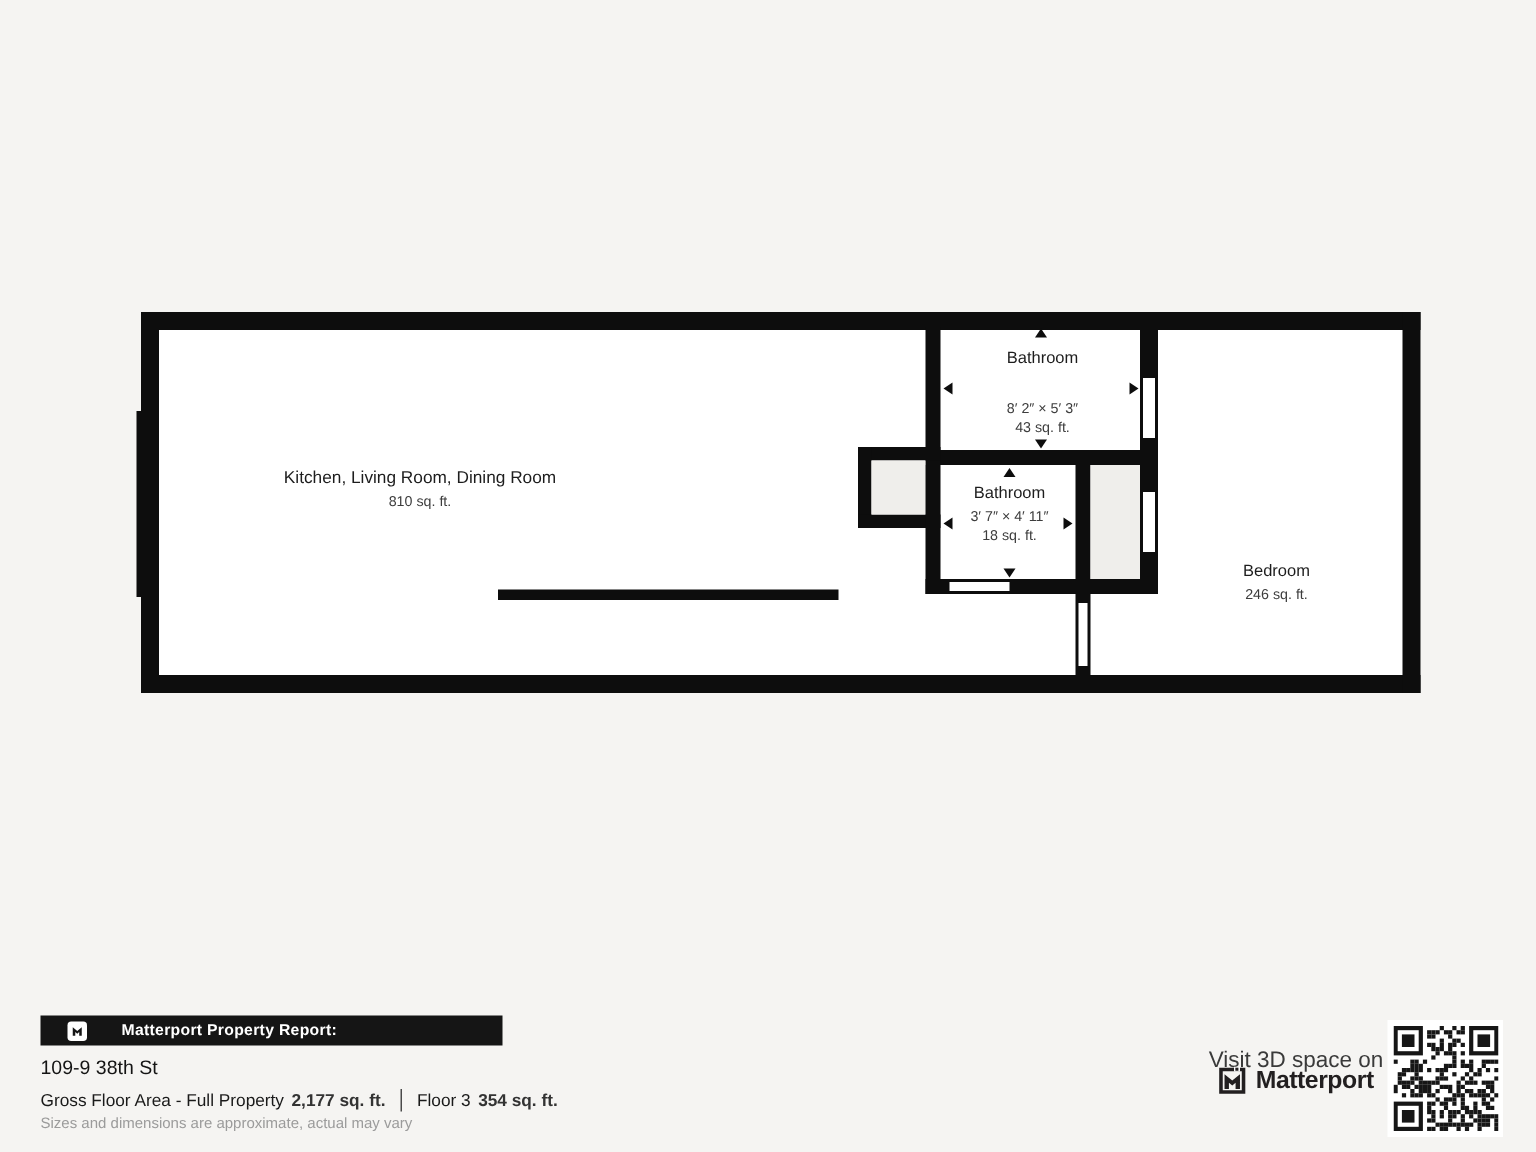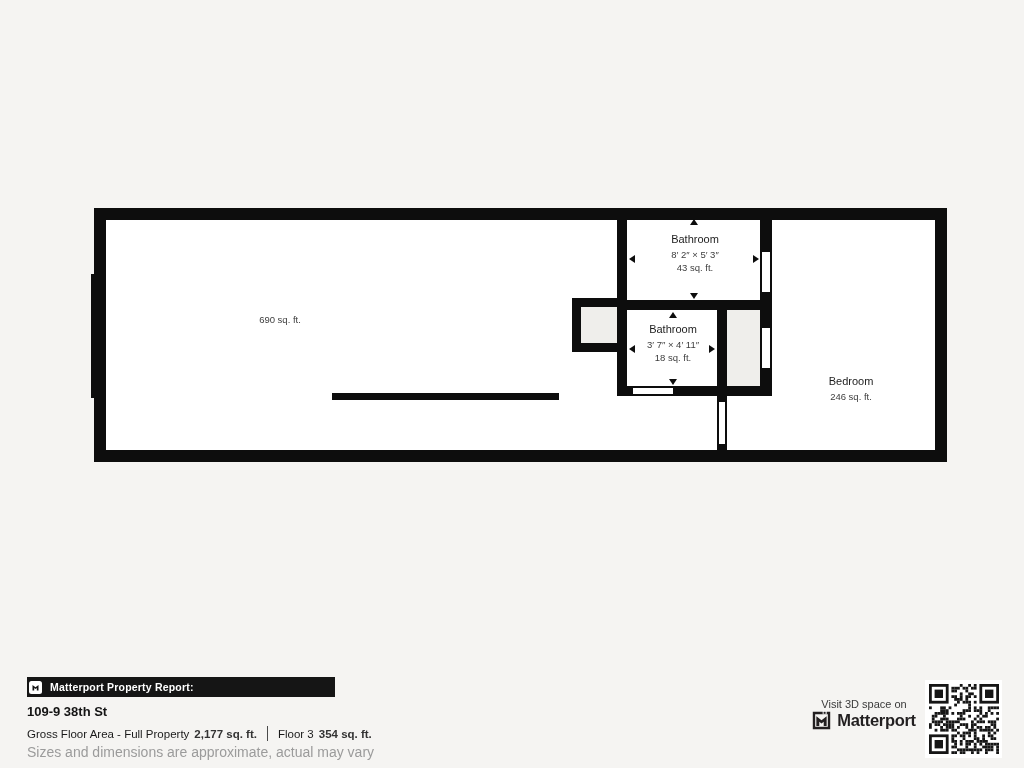--- a/index.html
+++ b/index.html
@@ -22,32 +22,32 @@
   .room-dims{font-size:9.5px;line-height:13px;color:var(--text-secondary);}
   .room-area{font-size:9.5px;line-height:13px;color:var(--text-secondary);}
 
   .arr{position:absolute;width:0;height:0;}
   .arr.up{border-left:4.5px solid transparent;border-right:4.5px solid transparent;border-bottom:6px solid var(--wall);}
   .arr.down{border-left:4.5px solid transparent;border-right:4.5px solid transparent;border-top:6px solid var(--wall);}
   .arr.left{border-top:4.5px solid transparent;border-bottom:4.5px solid transparent;border-right:6px solid var(--wall);}
   .arr.right{border-top:4.5px solid transparent;border-bottom:4.5px solid transparent;border-left:6px solid var(--wall);}
 
   .banner{position:absolute;left:27px;top:677px;width:308px;height:20px;background:var(--banner-bg);
-    display:flex;align-items:center;padding-left:2px;}
+    display:flex;align-items:center;padding-left:18px;gap:15px;}
   .banner-icon{width:13px;height:13px;background:#ffffff;border-radius:2.5px;display:flex;align-items:center;justify-content:center;flex:0 0 auto;}
   .banner-label{color:#ffffff;font-weight:bold;font-size:10.5px;margin-left:8px;letter-spacing:0.2px;}
 
-  .address{position:absolute;left:27px;top:704px;font-size:13px;font-weight:bold;color:#141414;}
+  .address{position:absolute;left:27px;top:704px;font-size:13px;font-weight:normal;color:#141414;}
   .summary{position:absolute;left:27px;top:726px;display:flex;align-items:center;font-size:11.5px;color:#333;}
   .summary .lbl{font-weight:normal;color:#1a1a1a;}
   .summary .val{margin-left:5px;color:#333;font-weight:bold;}
   .summary .divider{width:1px;height:15px;background:#4a4a4a;margin:0 10px;}
-  .disclaimer{position:absolute;left:27px;top:744px;font-size:14px;color:var(--muted);}
-
-  .visit-text{position:absolute;left:790px;top:698px;width:148px;text-align:center;font-size:11px;color:#3a3a3a;}
+  .disclaimer{position:absolute;left:27px;top:744px;font-size:10px;color:var(--muted);}
+
+  .visit-text{position:absolute;left:790px;top:698px;width:148px;text-align:center;font-size:15px;color:#3a3a3a;}
   .logo-row{position:absolute;left:790px;top:711px;width:148px;display:flex;align-items:center;justify-content:center;gap:6px;}
   .wordmark{font-weight:bold;font-size:16.5px;color:var(--brand);letter-spacing:-0.3px;}
 
   .qr-card{position:absolute;left:925px;top:680px;width:77px;height:78px;background:#ffffff;
     display:flex;align-items:center;justify-content:center;}
 </style>
 </head>
 <body>
 
 <div id="page">
@@ -91,26 +91,27 @@
     <div class="arr down" style="left:690px;top:293px;"></div>
     <div class="arr left" style="left:629px;top:255px;"></div>
     <div class="arr right" style="left:753px;top:255px;"></div>
 
     <div class="arr up" style="left:669px;top:312px;"></div>
     <div class="arr down" style="left:669px;top:379px;"></div>
     <div class="arr left" style="left:629px;top:345px;"></div>
     <div class="arr right" style="left:709px;top:345px;"></div>
 
     <div class="room-label" style="left:130px;top:312px;width:300px;">
-      <div class="room-area" style="line-height:14px;margin-top:1px;">690 sq. ft.</div>
+      <div class="room-name big">Kitchen, Living Room, Dining Room</div>
+      <div class="room-area" style="line-height:14px;margin-top:1px;">810 sq. ft.</div>
     </div>
 
     <div class="room-label" style="left:625px;top:232px;width:140px;">
       <div class="room-name">Bathroom</div>
-      <div class="room-dims" style="margin-top:2px;">8′ 2″ × 5′ 3″</div>
+      <div class="room-dims" style="margin-top:20px;">8′ 2″ × 5′ 3″</div>
       <div class="room-area">43 sq. ft.</div>
     </div>
 
     <div class="room-label" style="left:605px;top:322px;width:136px;">
       <div class="room-name">Bathroom</div>
       <div class="room-dims" style="margin-top:2px;">3′ 7″ × 4′ 11″</div>
       <div class="room-area">18 sq. ft.</div>
     </div>
 
     <div class="room-label" style="left:786px;top:374px;width:130px;">

